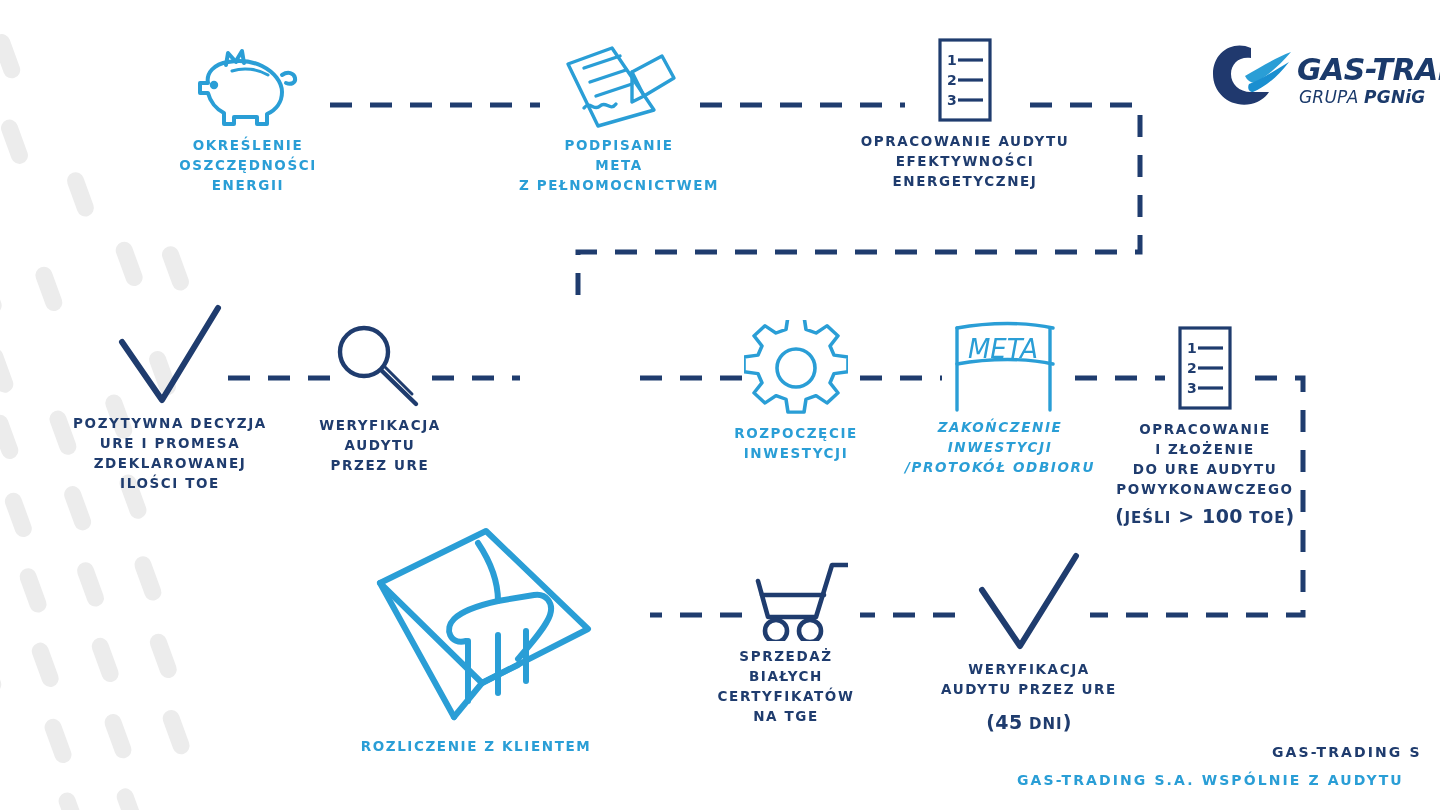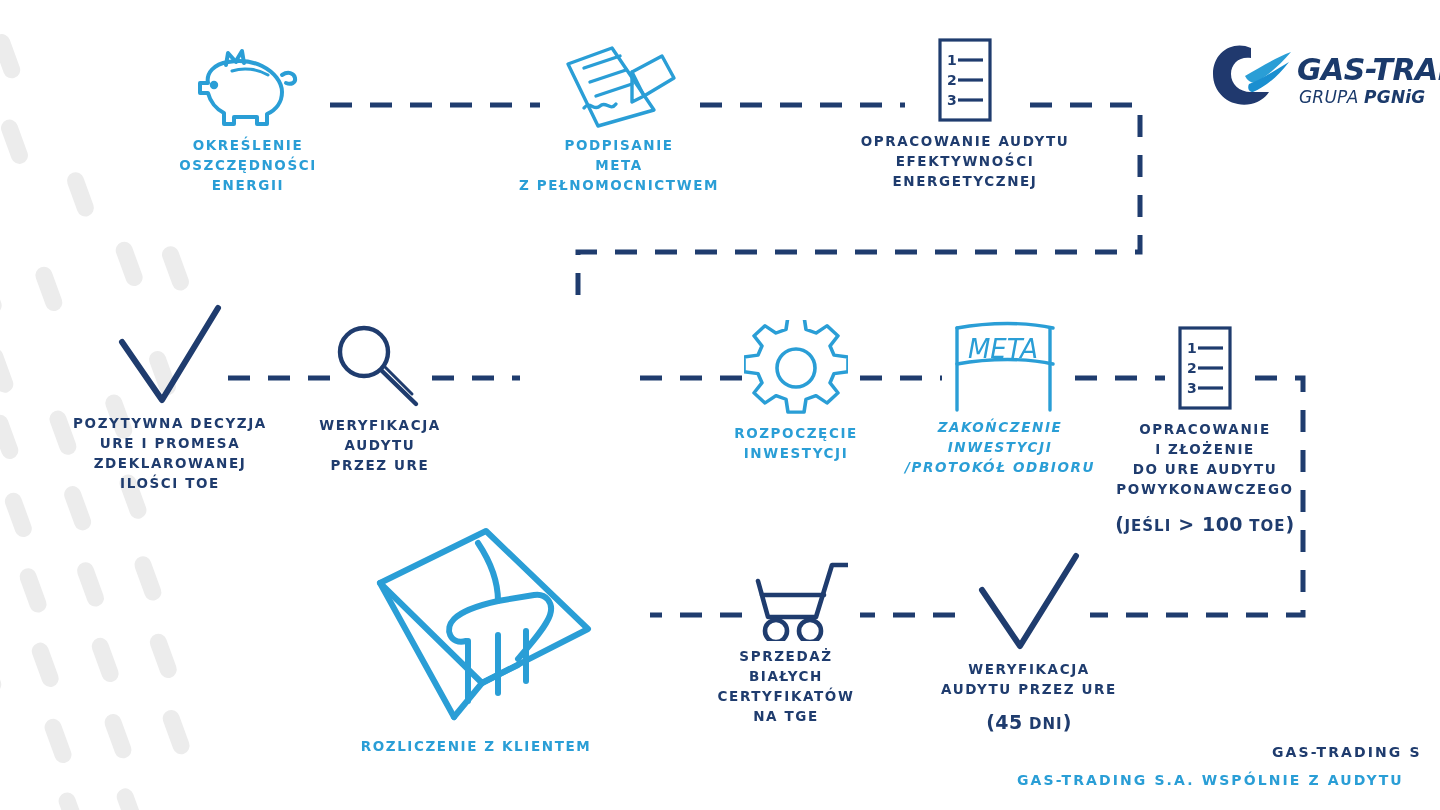--- a/index.html
+++ b/index.html
@@ -255,21 +255,21 @@
         <text x="32" y="29">1</text>
         <text x="32" y="49">2</text>
         <text x="32" y="69">3</text>
       </g>
     </svg>
     <div class="cap navy">
       <span class="ln">OPRACOWANIE</span>
       <span class="ln">I ZŁOŻENIE</span>
       <span class="ln">DO URE AUDYTU</span>
       <span class="ln">POWYKONAWCZEGO</span>
-      <span class="ln big" style="letter-spacing:0.5px;margin-top:10px;">
+      <span class="ln big" style="letter-spacing:0.5px;margin-top:2px;">
         <span>(</span><span class="mid">JEŚLI</span><span> &gt; </span><span>100</span><span class="mid"> TOE</span><span>)</span>
       </span>
     </div>
   </div>
 
   <div class="node" style="left:352px;top:525px;width:248px;">
     <svg class="icon" width="236" height="200" viewBox="0 0 236 200">
       <g fill="none" stroke="#2a9ed6" stroke-width="6" stroke-linejoin="round" stroke-linecap="round">
         <path d="M22 58 L128 6 L230 104 L124 158 Z"></path>
         <path d="M22 58 L96 192"></path>

